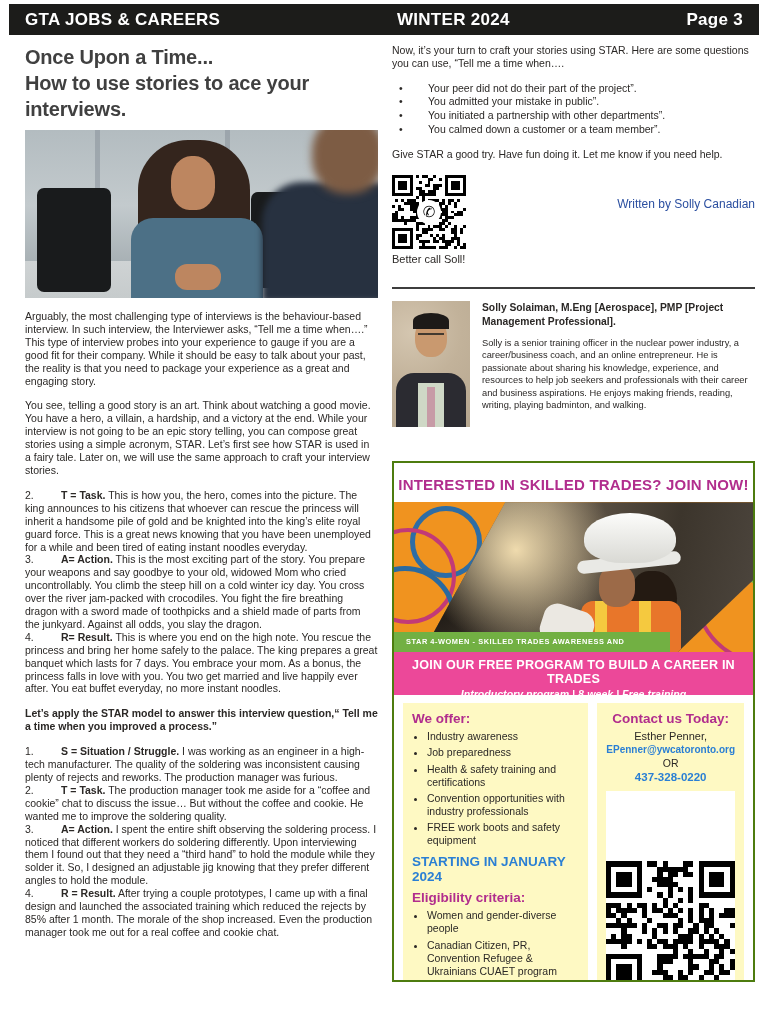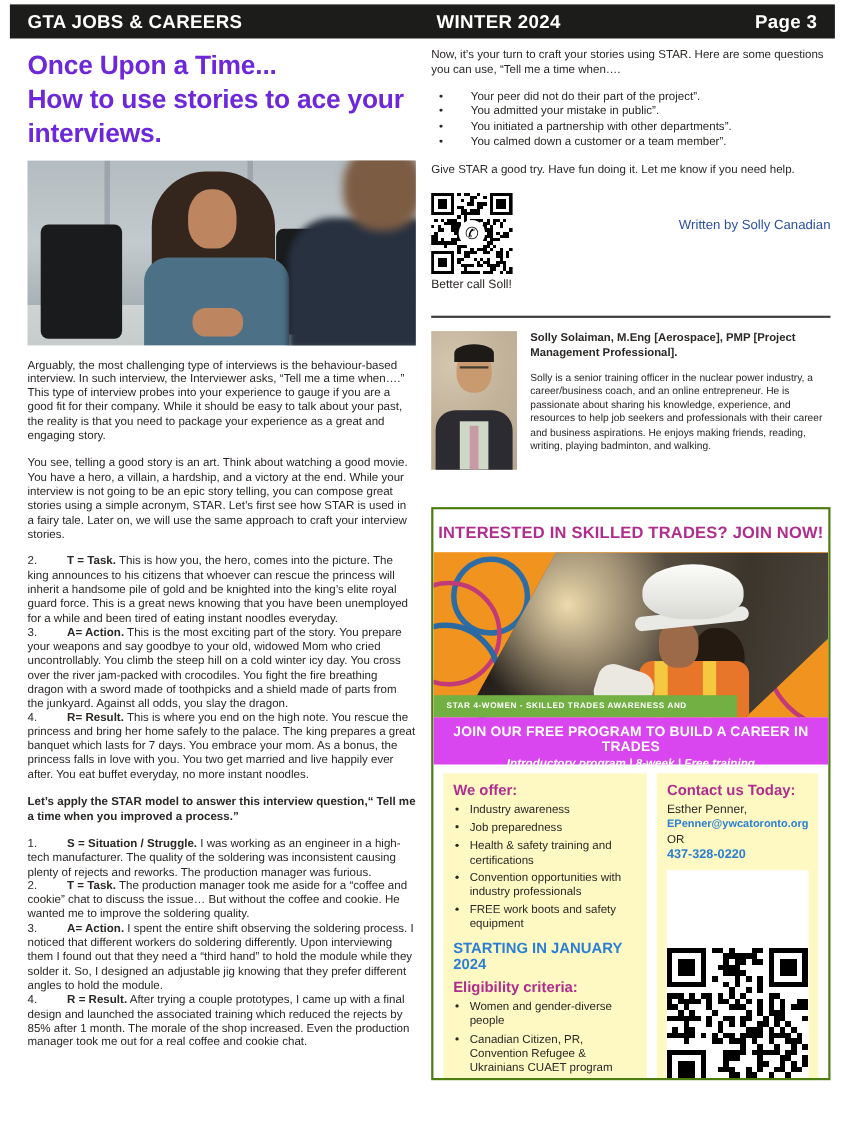--- a/index.html
+++ b/index.html
@@ -1,21 +1,21 @@
 <!DOCTYPE html>
 <html><head>
 <meta charset="utf-8">
 <style>
   html,body{margin:0;padding:0;}
   body{width:768px;height:1024px;background:#ffffff;font-family:"Liberation Sans",sans-serif;color:#2b2826;position:relative;overflow:hidden;}
   .topbar{position:absolute;left:9px;right:9px;top:4px;height:31px;background:#1c1c1a;color:#fff;
     display:flex;align-items:center;justify-content:space-between;padding:0 16px;font-size:17px;font-weight:600;letter-spacing:.3px;}
   .col-left{position:absolute;left:25px;top:44px;width:353px;}
   .col-right{position:absolute;left:392px;top:44px;width:363px;}
-  h1.title{font-size:24px;line-height:1.3;margin:0 0 8px 0;color:#6d28d9;letter-spacing:-.2px;}
+  h1.title{font-size:20px;line-height:1.3;margin:0 0 8px 0;color:#404040;letter-spacing:-.2px;}
   p{margin:0 0 12px 0;font-size:10.5px;line-height:1.23;}
   p.li{margin:0;}
   .num{display:inline-block;width:36px;}
   .apply{font-weight:bold;margin:12px 0;}
   
   .photo-frame{position:relative;width:353px;height:168px;overflow:hidden;margin:2px 0 12px 0;
     background:linear-gradient(180deg,#b3bcc0 0%,#c3cacd 45%,#a8b1b5 78%,#cfd3d4 78%,#c6cbcc 100%);}
   .win{position:absolute;top:0;bottom:40px;width:5px;background:#88929a;opacity:.55;}
   .chair{position:absolute;background:#191b1c;border-radius:7px;}
   .hairw{position:absolute;left:113px;top:10px;width:112px;height:142px;background:#34251d;border-radius:50px 50px 22px 26px;}
@@ -59,27 +59,27 @@
       linear-gradient(100deg,#4a423a 0%,#6b5f4f 40%,#3c352c 75%,#4d463e 100%);}
   .hat{position:absolute;left:53%;top:7%;width:92px;height:50px;background:linear-gradient(180deg,#fcfcfa,#d9d9d4);border-radius:50% 50% 42% 42%;}
   .hat-brim{position:absolute;left:51%;top:36%;width:104px;height:13px;background:#e9e9e5;border-radius:8px;transform:rotate(-6deg);}
   .her-face{position:absolute;left:57%;top:42%;width:36px;height:42px;background:#9c6a48;border-radius:42%;}
   .her-hair{position:absolute;left:66%;top:46%;width:46px;height:58px;background:#241a12;border-radius:40% 50% 55% 45%;}
   .her-vest{position:absolute;left:52%;top:66%;width:100px;height:56px;background:#e8762a;border-radius:12px 12px 0 0;}
   .vstripe{position:absolute;top:0;width:12px;height:100%;background:#f5c93f;}
   .her-arm{position:absolute;left:41%;top:70%;width:52px;height:40px;background:#ebe8e2;border-radius:14px;transform:rotate(18deg);}
   .hero-strip{position:absolute;left:0;bottom:0;width:77%;height:20px;background:#72b043;color:#fff;
     font-size:7.4px;font-weight:bold;letter-spacing:.55px;line-height:20px;padding-left:12px;box-sizing:border-box;}
-  .ad-band{height:43px;background:#d946ef;color:#fff;text-align:center;padding-top:6px;box-sizing:border-box;}
+  .ad-band{height:43px;background:#ec4899;color:#fff;text-align:center;padding-top:6px;box-sizing:border-box;}
   .band-title{font-size:12.6px;font-weight:bold;letter-spacing:.2px;}
   .band-sub{font-size:10.6px;font-weight:bold;font-style:italic;margin-top:2px;}
   .ad-cols{display:flex;gap:9px;padding:8px 9px 4px 9px;}
   .panel{background:#fef9c3;padding:8px 9px;box-sizing:border-box;}
   .panel.offer{flex:1.55;}
-  .panel.contact{flex:1;text-align:left;}
+  .panel.contact{flex:1;text-align:center;}
   .panel h3{margin:0 0 4px 0;color:#b12d8d;font-size:13.5px;}
   .panel ul{margin:0;padding-left:15px;font-size:10.5px;line-height:1.25;}
   .panel ul li{margin-bottom:3px;}
   .starting{color:#2a7fd4;font-weight:bold;font-size:13.5px;margin:7px 0 6px 0;}
   .c-name{font-size:11px;margin-bottom:2px;}
   .c-email{color:#2a7fd4;font-weight:bold;font-size:10px;display:block;text-decoration:none;margin-bottom:2px;}
   .c-or{font-size:10.5px;margin-bottom:2px;}
   .c-phone{color:#2a7fd4;font-weight:bold;font-size:11.5px;display:block;text-decoration:none;}
   .qr2{width:92px;height:92px;margin:8px auto 6px auto;}
 </style>

